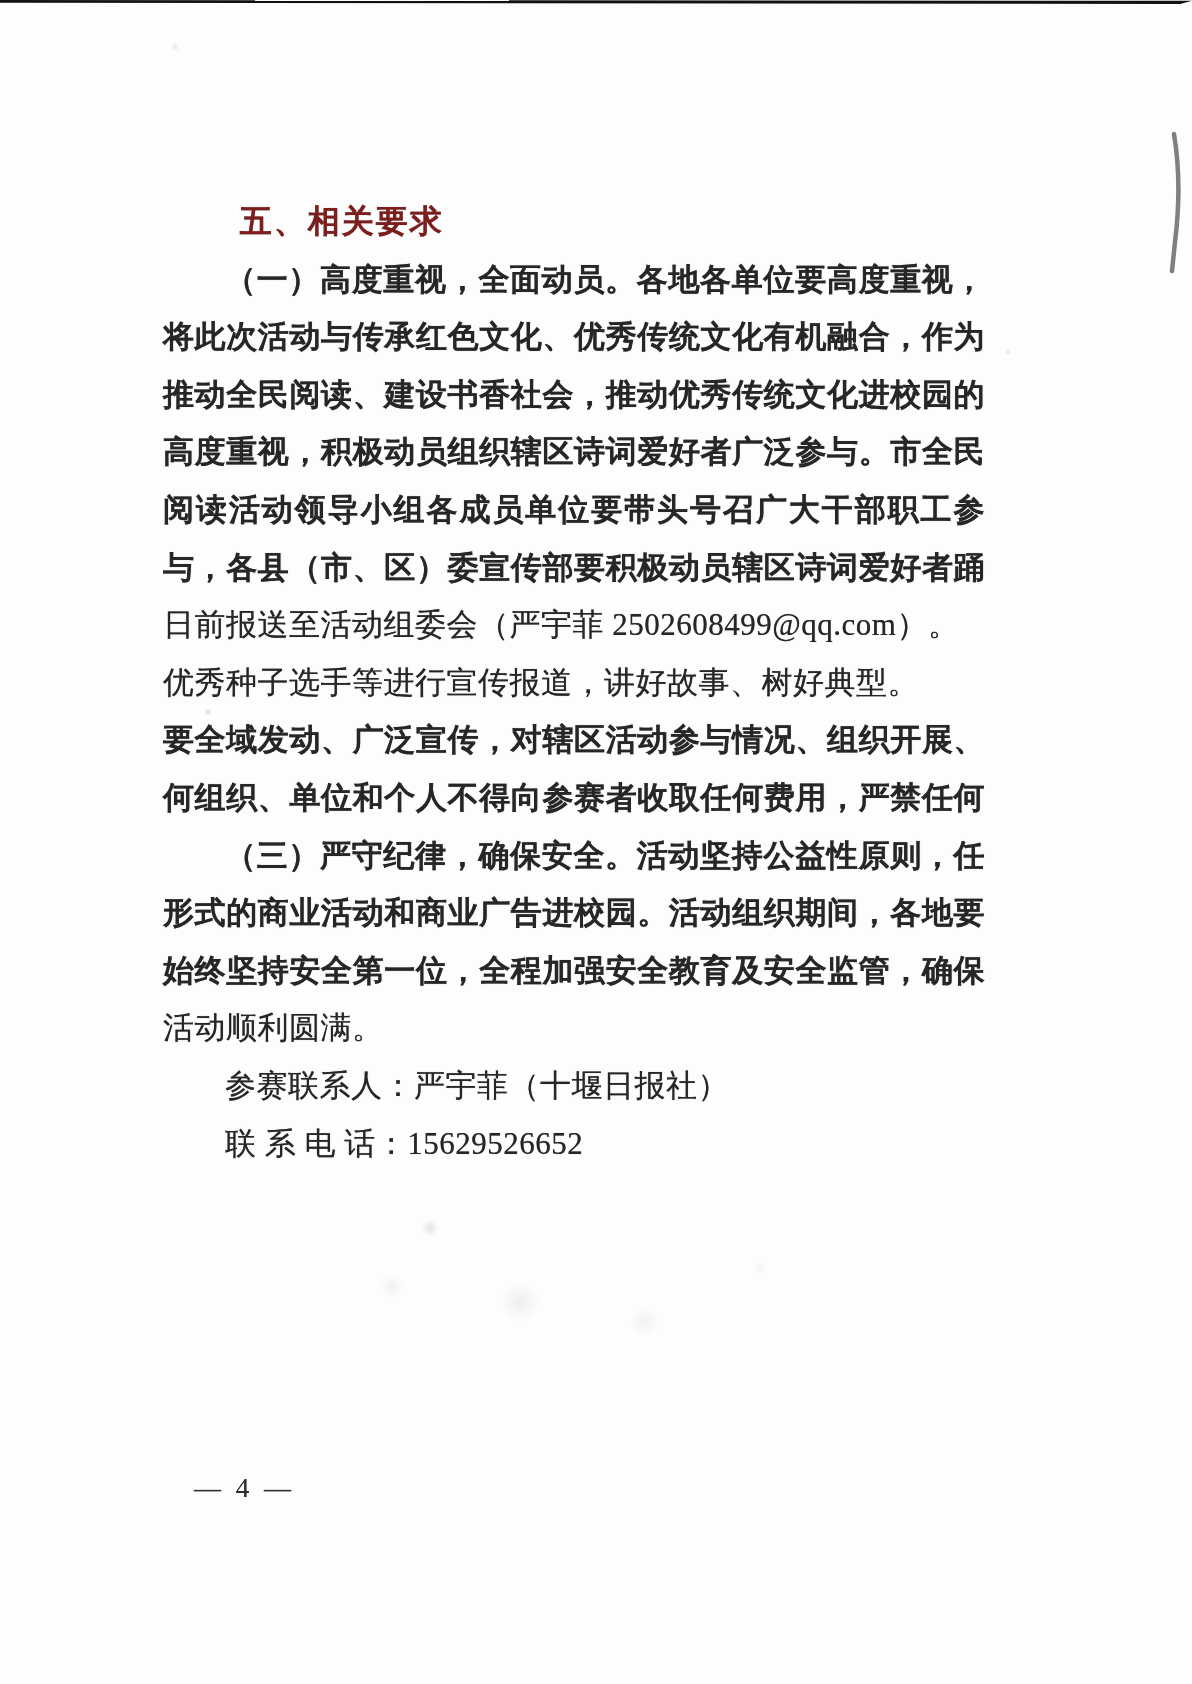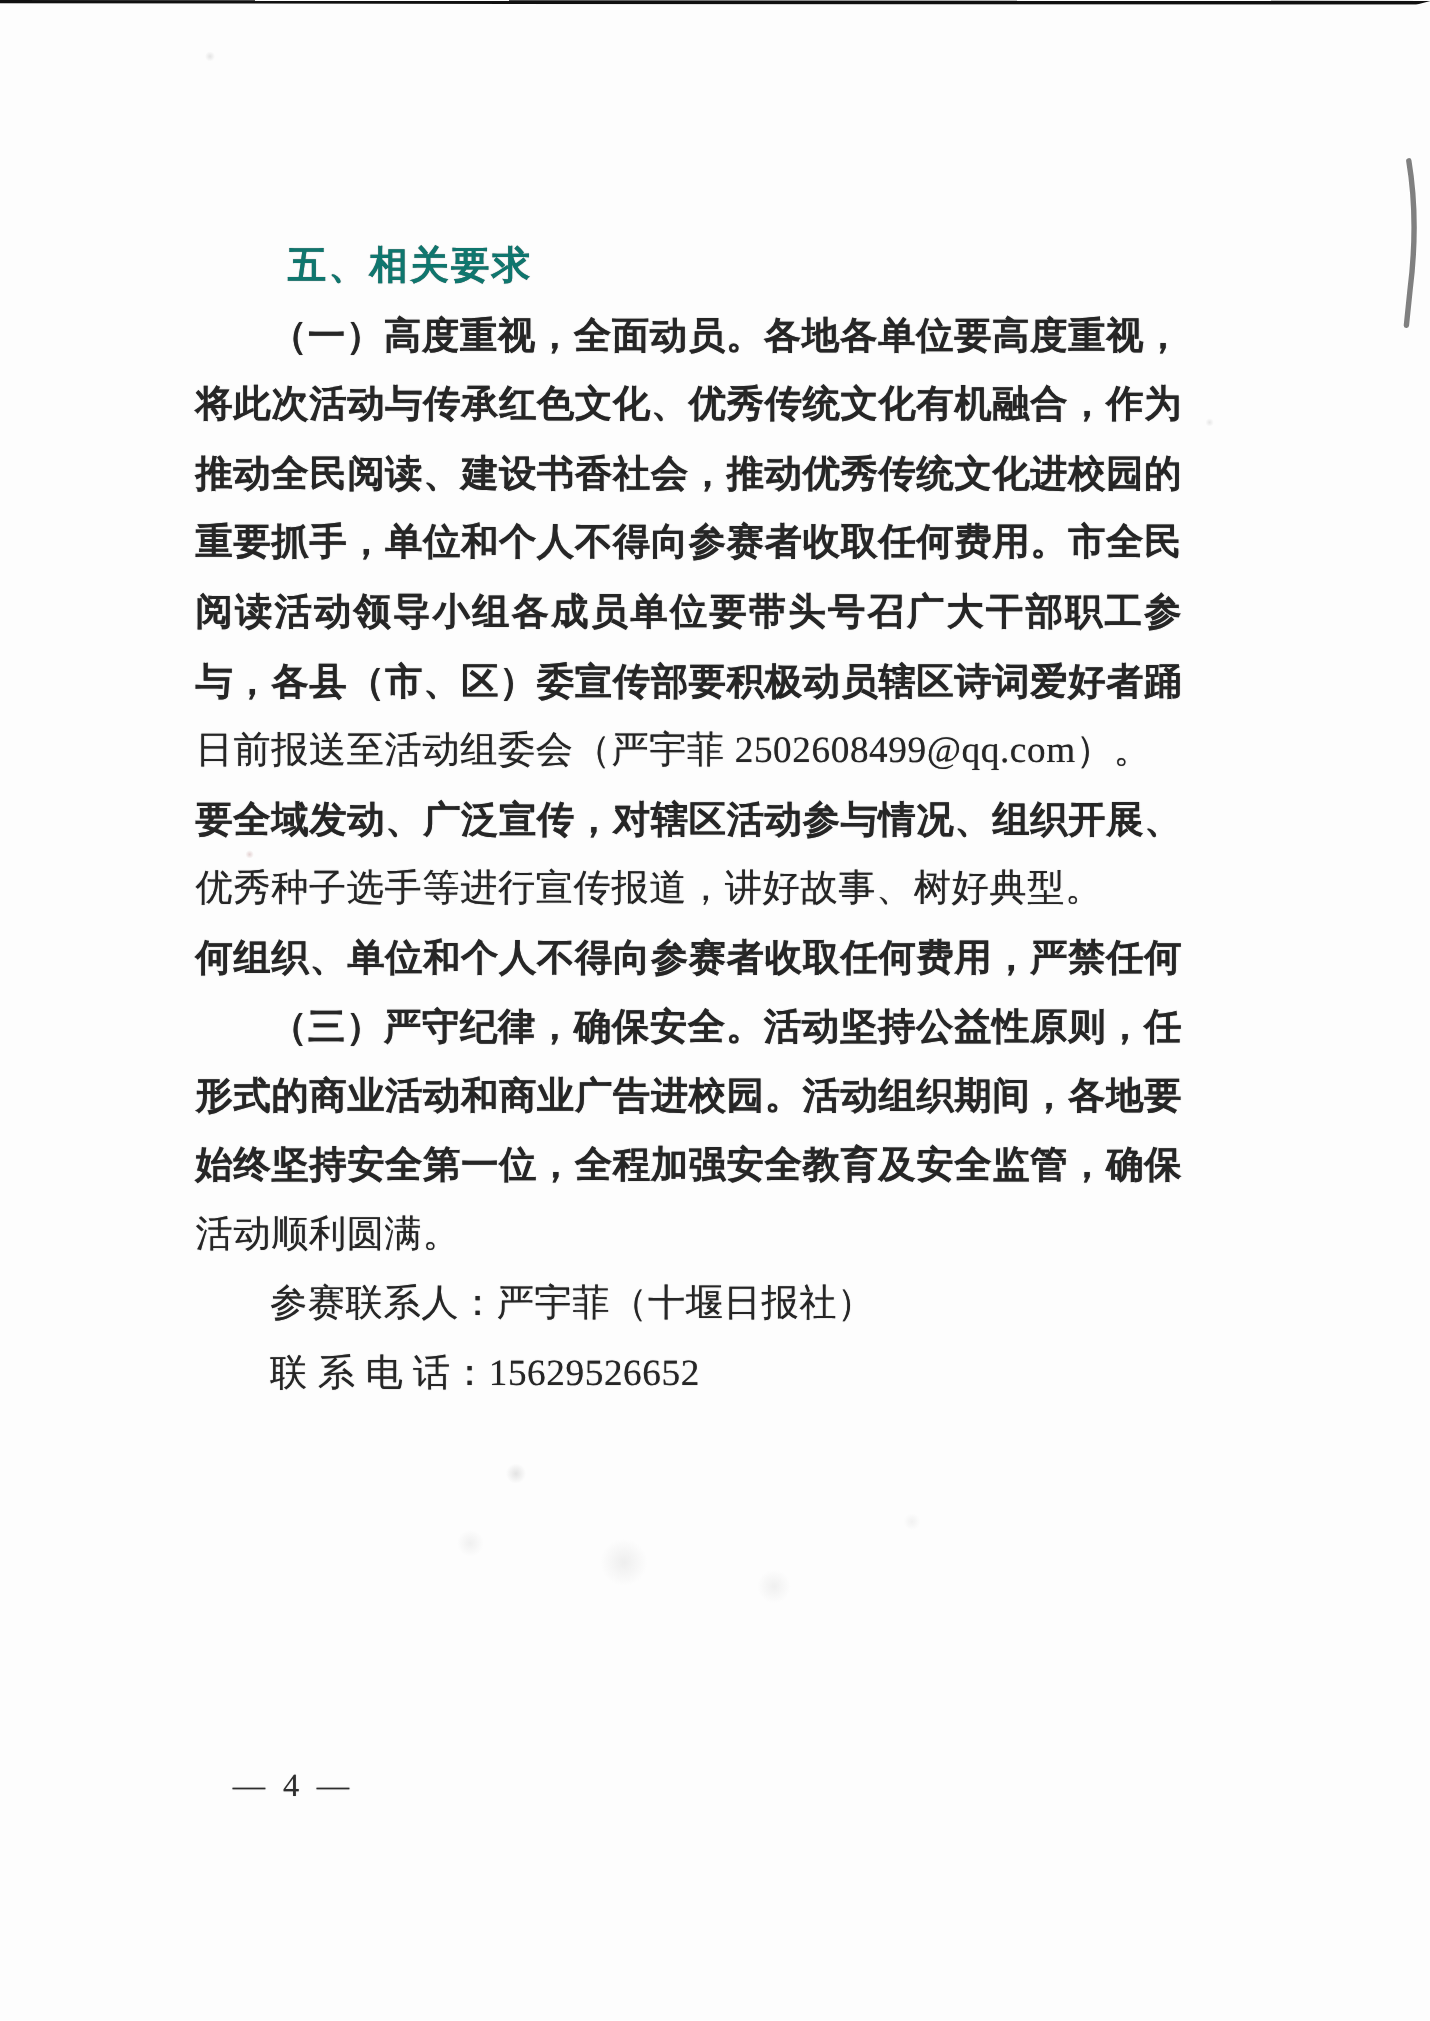--- a/index.html
+++ b/index.html
@@ -39,21 +39,21 @@
     font-size:31px;color:#262626;
     letter-spacing:.5px;
     text-shadow:0 0 .7px rgba(50,50,50,.75);
   }
   .line{
     height:57.6px;line-height:57.6px;
     white-space:nowrap;
   }
   .heading{font-weight:700;font-size:32px;text-indent:2.4em;
     font-family:"Liberation Sans","DejaVu Sans","Liberation Serif",serif;
-    letter-spacing:2px;color:#0f766e;}
+    letter-spacing:2px;color:#7f1d1d;}
   .ind{text-indent:2em;}
   .j{text-align:justify;text-align-last:justify;white-space:normal;font-weight:bold;}
   .page-number{
     position:absolute;left:194px;top:1473px;
     font-size:27px;color:#2e2e2e;letter-spacing:4px;
     text-shadow:0 0 .6px rgba(60,60,60,.7);
   }
 </style>
 </head>
 <body>
@@ -66,26 +66,26 @@
 
   <svg class="edge-artifact" width="24" height="145" viewBox="0 0 24 145">
     <path d="M10,4 C15,34 16,72 11,112 C10,122 9,132 8,141" stroke="#6a6a6a" stroke-width="4.5" fill="none" stroke-linecap="round" opacity="0.85"></path>
   </svg>
 
   <div class="content">
     <div class="line heading">五、相关要求</div>
     <div class="line ind j">（一）高度重视，全面动员。各地各单位要高度重视，</div>
     <div class="line j">将此次活动与传承红色文化、优秀传统文化有机融合，作为</div>
     <div class="line j">推动全民阅读、建设书香社会，推动优秀传统文化进校园的</div>
-    <div class="line j">重要抓手，单位和个人不得向参赛者收取任何费用。市全民</div>
+    <div class="line j">高度重视，积极动员组织辖区诗词爱好者广泛参与。市全民</div>
     <div class="line j">阅读活动领导小组各成员单位要带头号召广大干部职工参</div>
     <div class="line j">与，各县（市、区）委宣传部要积极动员辖区诗词爱好者踊</div>
     <div class="line">日前报送至活动组委会（严宇菲 2502608499@qq.com）。</div>
+    <div class="line">优秀种子选手等进行宣传报道，讲好故事、树好典型。</div>
     <div class="line j">要全域发动、广泛宣传，对辖区活动参与情况、组织开展、</div>
-    <div class="line">优秀种子选手等进行宣传报道，讲好故事、树好典型。</div>
     <div class="line j">何组织、单位和个人不得向参赛者收取任何费用，严禁任何</div>
     <div class="line ind j">（三）严守纪律，确保安全。活动坚持公益性原则，任</div>
     <div class="line j">形式的商业活动和商业广告进校园。活动组织期间，各地要</div>
     <div class="line j">始终坚持安全第一位，全程加强安全教育及安全监管，确保</div>
     <div class="line">活动顺利圆满。</div>
     <div class="line ind">参赛联系人：严宇菲（十堰日报社）</div>
     <div class="line ind">联 系 电 话：15629526652</div>
   </div>
 
   <div class="page-number">— 4 —</div>

